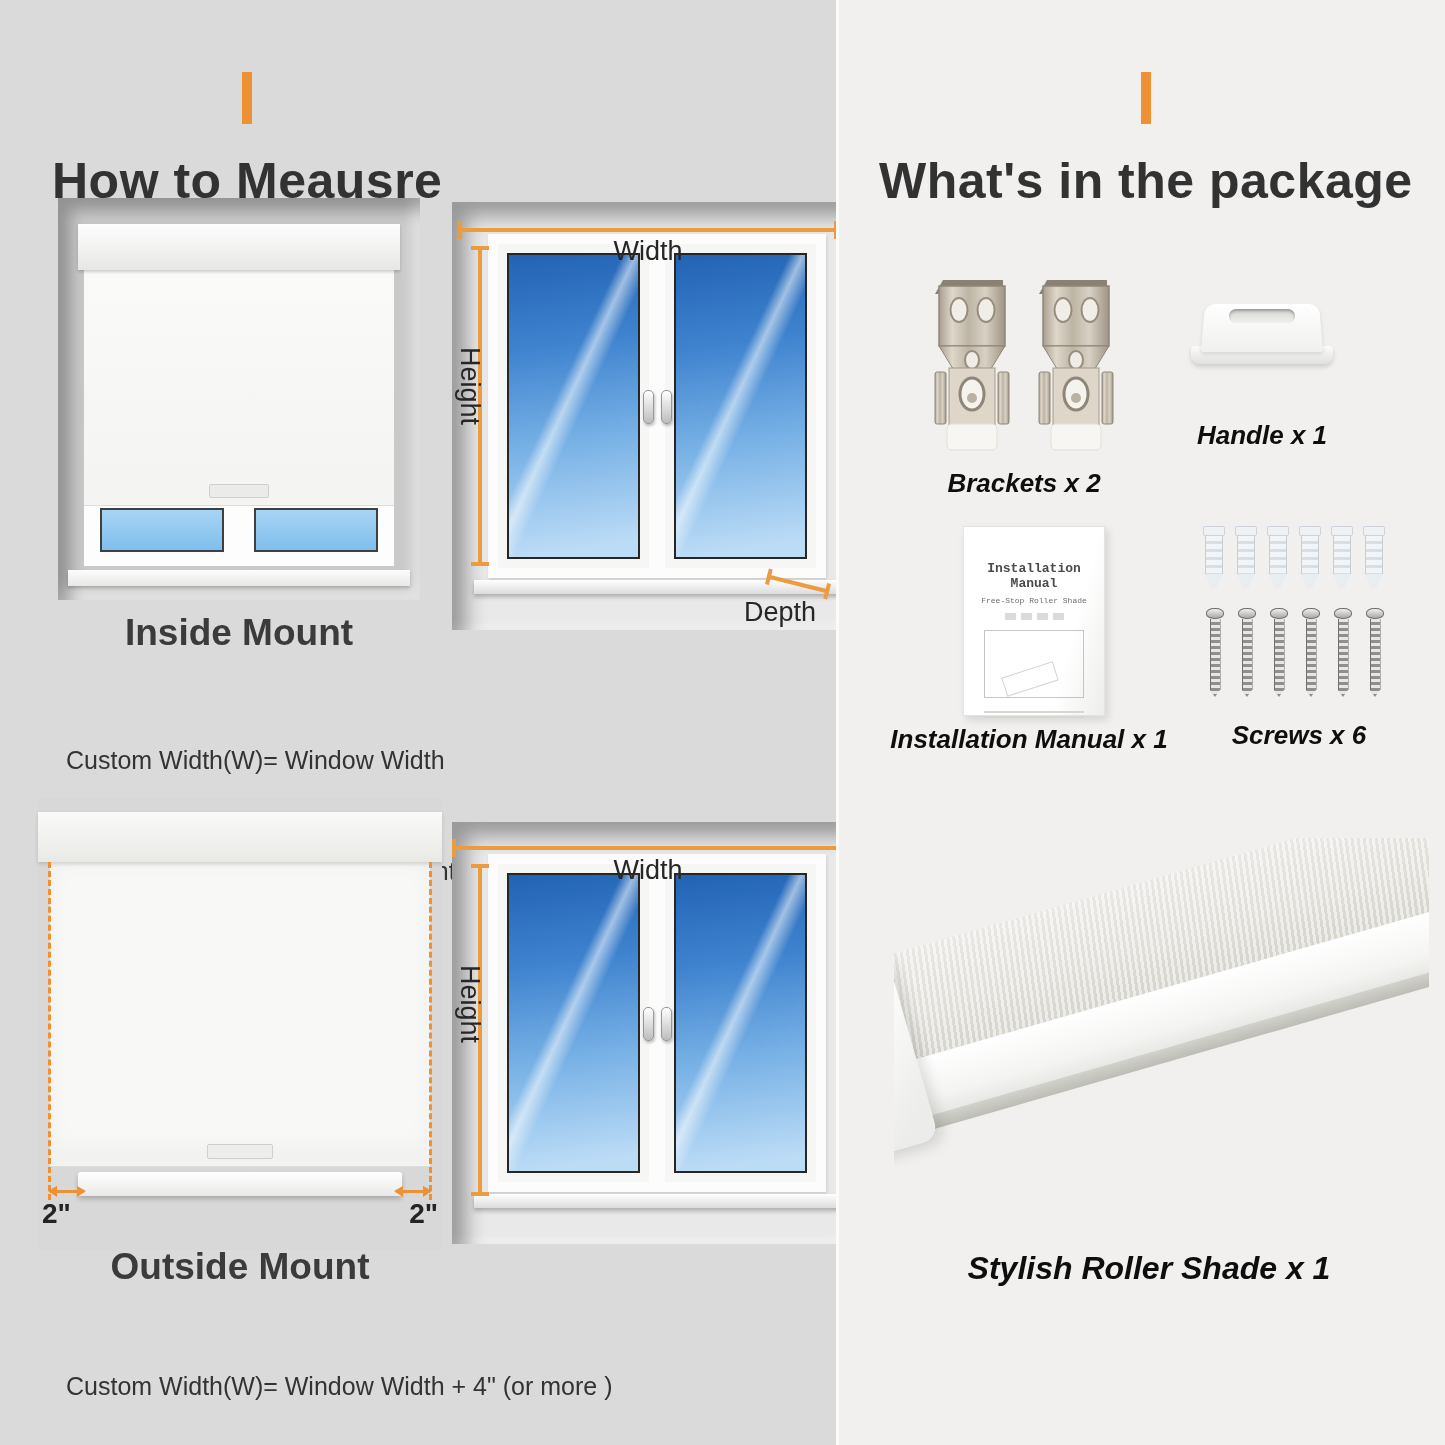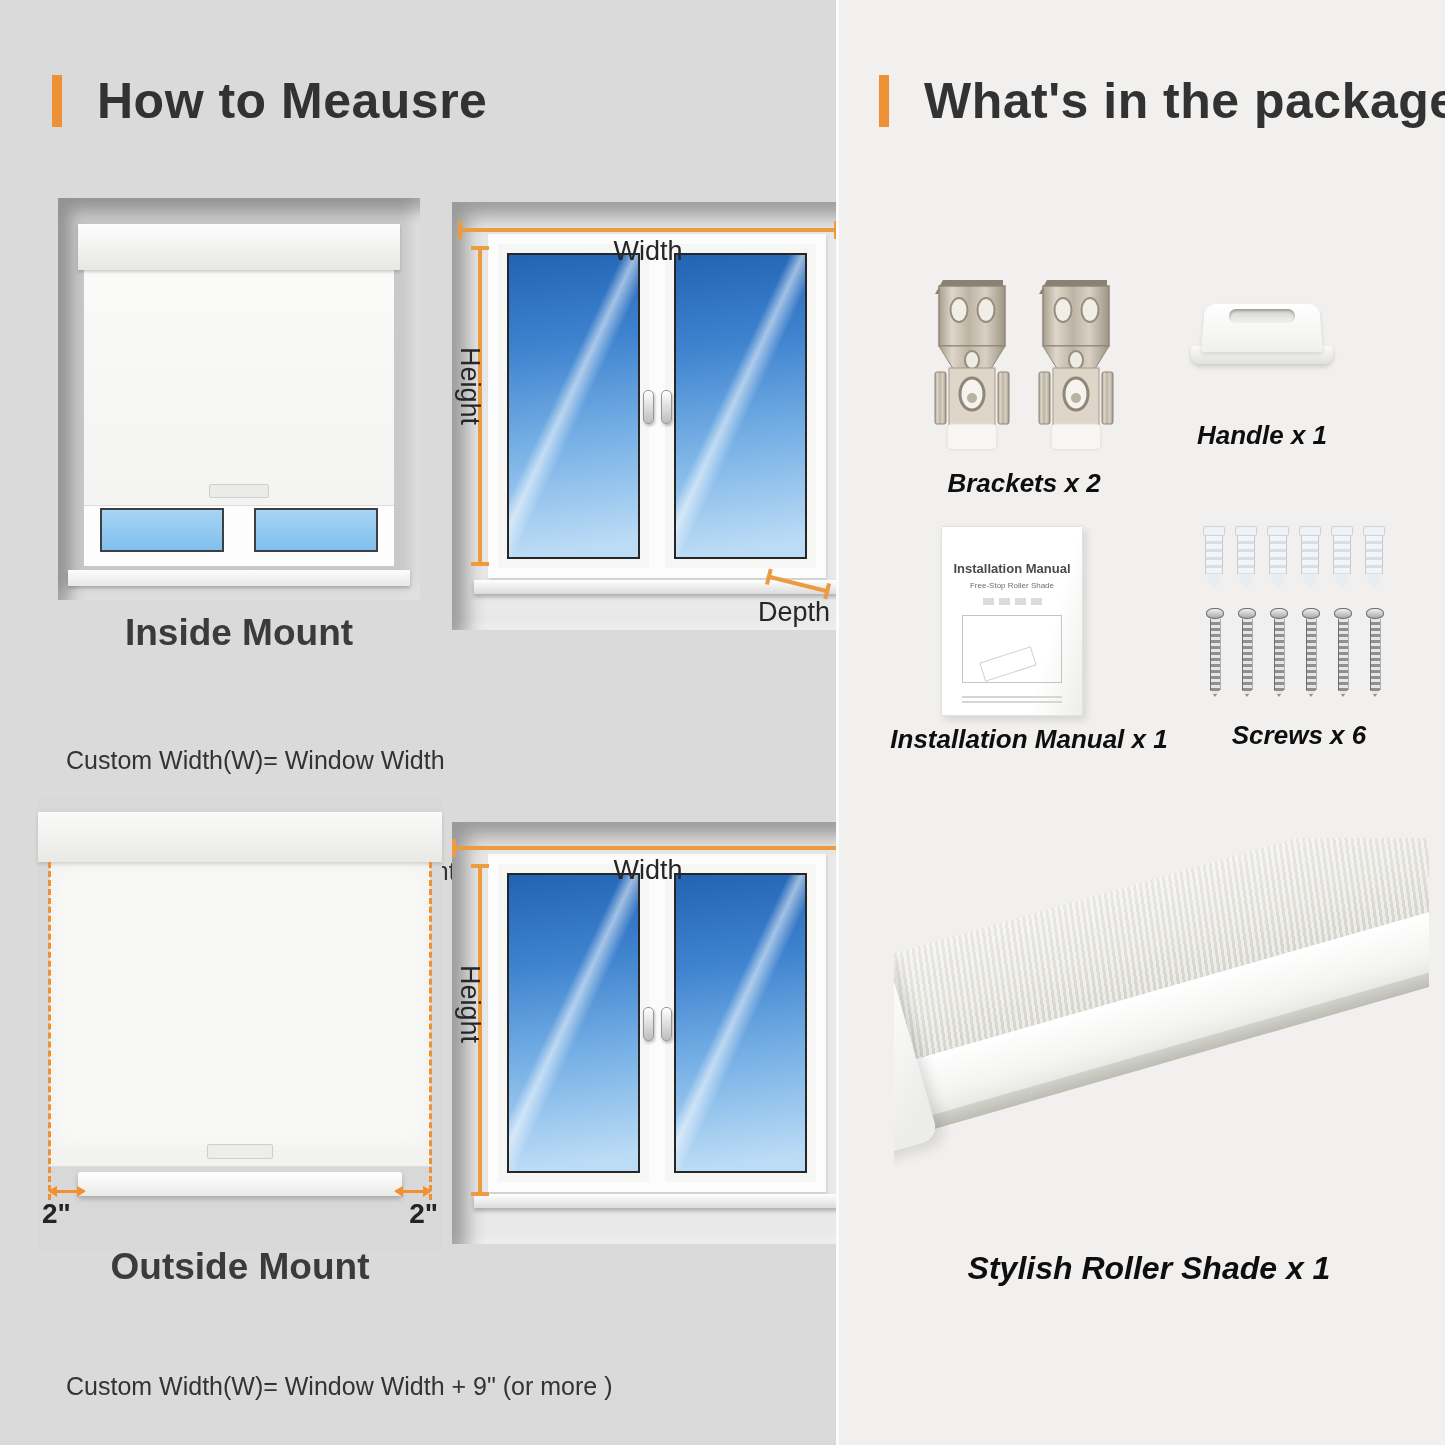--- a/index.html
+++ b/index.html
@@ -2,21 +2,21 @@
 <html><head>
 <meta charset="utf-8">
 <style>
   html,body{margin:0;padding:0;background:#888;}
   .canvas{position:relative;width:1445px;height:1445px;overflow:hidden;
           font-family:"Liberation Sans","DejaVu Sans",sans-serif;}
   .panel-left{position:absolute;left:0;top:0;width:836px;height:1445px;background:#dadada;}
   .panel-right{position:absolute;left:836px;top:0;width:609px;height:1445px;background:#f1f0ee;border-left:3px solid #fbfbfa;box-sizing:border-box;}
 
   
-  .sec-head{position:absolute;display:flex;align-items:center;gap:35px;}
+  .sec-head{position:absolute;display:flex;align-items:center;gap:28px;flex-direction:column;}
   .accent-bar{width:10px;height:52px;background:#ee9135;}
   .sec-title{font-size:50px;font-weight:bold;color:#323232;letter-spacing:.5px;white-space:nowrap;}
 
   
   .mlh{position:absolute;height:4px;background:#ec9c40;}
   .mlh::before,.mlh::after{content:"";position:absolute;width:4px;height:18px;top:-7px;background:#ec9c40;}
   .mlh::before{left:0}.mlh::after{right:0}
   .mlv{position:absolute;width:4px;background:#ec9c40;}
   .mlv::before,.mlv::after{content:"";position:absolute;height:4px;width:18px;left:-7px;background:#ec9c40;}
   .mlv::before{top:0}.mlv::after{bottom:0}
@@ -91,22 +91,22 @@
   .brackets-graphic{position:absolute;left:90px;top:276px;display:flex;gap:18px;}
   .handle-graphic{position:absolute;left:352px;top:300px;width:142px;height:70px;}
   .h-body{position:absolute;left:10px;right:10px;top:0;height:52px;background:linear-gradient(180deg,#ffffff,#f0f0ee);
           border-radius:12px 12px 4px 4px;box-shadow:0 2px 4px rgba(0,0,0,.12);
           transform:perspective(90px) rotateX(7deg);transform-origin:bottom;}
   .h-base{position:absolute;left:0;right:0;top:46px;height:18px;background:linear-gradient(180deg,#fbfbfa,#e0e0dd);
           border-radius:4px 4px 9px 9px;box-shadow:0 3px 5px rgba(0,0,0,.15);}
   .h-slot{position:absolute;left:50%;transform:translateX(-50%);top:9px;width:66px;height:14px;border-radius:7px;
           background:linear-gradient(180deg,#d2d2ce,#f2f2ef);box-shadow:inset 0 2px 3px rgba(0,0,0,.28);}
 
-  .manual{position:absolute;left:102px;top:526px;width:142px;height:190px;background:linear-gradient(105deg,#ffffff 72%,#ededeb);
-          border:1px solid #e3e3e0;box-shadow:3px 4px 8px rgba(0,0,0,.12);text-align:center;box-sizing:border-box;}
+  .manual{position:absolute;left:124px;top:526px;width:142px;height:190px;background:linear-gradient(105deg,#ffffff 72%,#ededeb);
+          border:1px solid #e3e3e0;box-shadow:3px 4px 8px rgba(0,0,0,.12);text-align:center;box-sizing:border-box;font-family:Liberation Mono, monospace;}
   .m-title{margin-top:34px;font-size:13px;font-weight:bold;color:#4a4a4a;}
   .m-sub{margin-top:5px;font-size:8px;color:#6d6d6d;}
   .m-icons{margin-top:8px;display:flex;justify-content:center;gap:5px;}
   .m-icons span{width:11px;height:7px;background:#bdbdb9;opacity:.55;display:inline-block;}
   .m-diagram{width:98px;height:66px;border:1px solid #c4c4c0;margin:10px auto 0;position:relative;}
   .m-diagram::before{content:"";position:absolute;left:18px;top:38px;width:52px;height:18px;
           border:1px solid #d2d2ce;transform:rotate(-18deg);}
   .m-fineprint{width:72%;margin:13px auto 0;height:9px;
           background:repeating-linear-gradient(180deg,#d6d6d2 0 2px,transparent 2px 5px);}
 
@@ -188,21 +188,21 @@
           <div class="wh l"></div>
           <div class="wh r"></div>
         </div>
       </div>
       <div class="sill"></div>
       <div class="mlh" style="left:6px;right:6px;top:26px;"></div>
       <div class="dim-label" style="top:34px;left:0;width:100%;text-align:center;">Width</div>
       <div class="mlv" style="left:26px;top:44px;bottom:64px;"></div>
       <div class="dim-label vert" style="left:2px;top:145px;">Height</div>
       <div class="depth-ind" style="right:14px;bottom:44px;"></div>
-      <div class="dim-label" style="right:14px;bottom:2px;">Depth</div>
+      <div class="dim-label" style="right:28px;bottom:2px;">Depth</div>
     </div>
 
     <div class="mount-heading" style="left:58px;top:612px;width:362px;">Inside Mount</div>
 
     <div class="spec-lines" style="left:66px;top:668px;">
       <div>Custom Width(W)= Window Width</div>
       <div>Custom Height(H)= Window Height (or a little longer)</div>
       <div>Installation Depth ≥ 1.6"</div>
     </div>
 
@@ -238,21 +238,21 @@
       <div class="sill"></div>
       <div class="mlh" style="left:0;right:0;top:24px;"></div>
       <div class="dim-label" style="top:33px;left:0;width:100%;text-align:center;">Width</div>
       <div class="mlv" style="left:26px;top:42px;bottom:48px;"></div>
       <div class="dim-label vert" style="left:2px;top:143px;">Height</div>
     </div>
 
     <div class="mount-heading" style="left:38px;top:1246px;width:404px;">Outside Mount</div>
 
     <div class="spec-lines" style="left:66px;top:1294px;">
-      <div>Custom Width(W)= Window Width + 9" (or more )</div>
+      <div>Custom Width(W)= Window Width + 4" (or more )</div>
       
     </div>
   </section>
 
   <section class="panel-right">
 
     <div class="sec-head" style="left:40px;top:72px;">
       <div class="accent-bar"></div>
       <div class="sec-title">What's in the package</div>
     </div>

